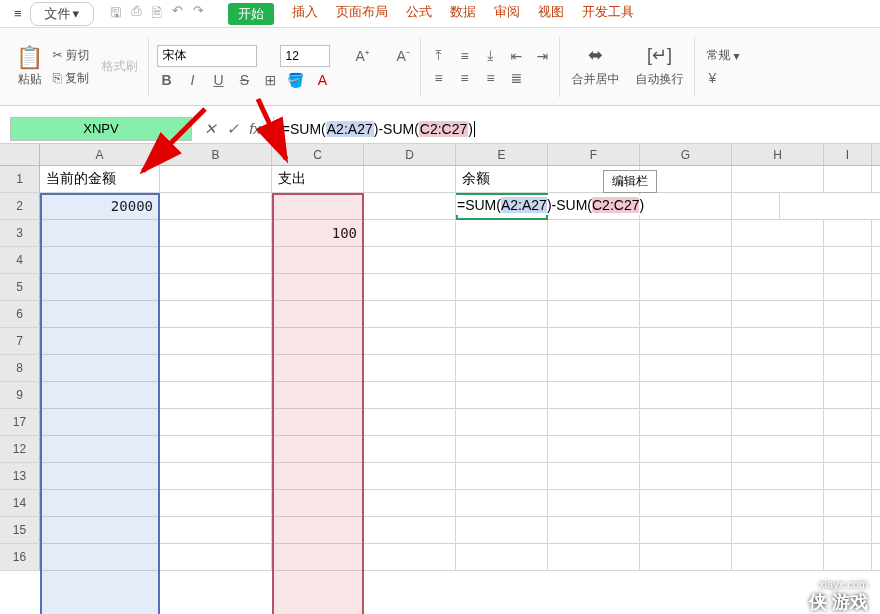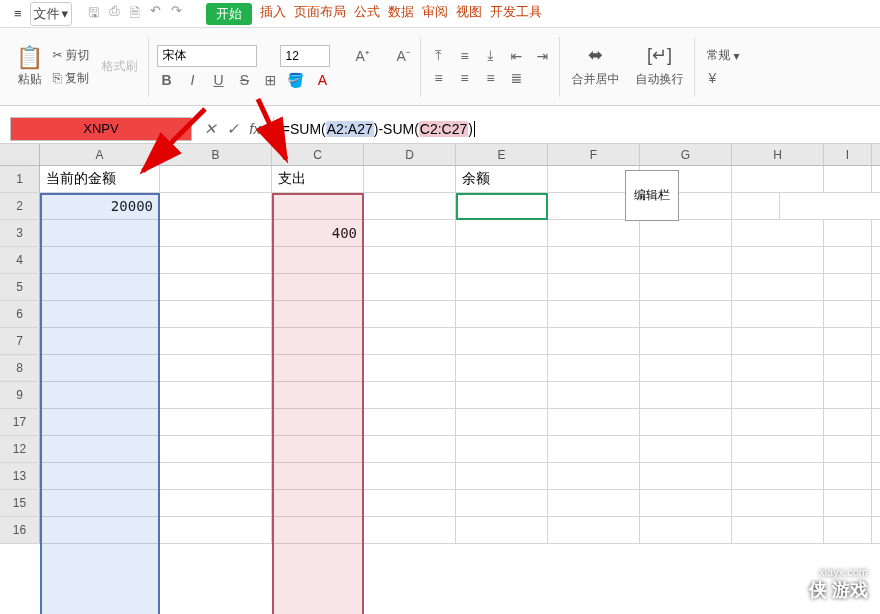--- a/index.html
+++ b/index.html
@@ -1,49 +1,49 @@
 <!DOCTYPE html>
 <html><head>
 <meta charset="utf-8">
 <style>
 * { margin: 0; padding: 0; box-sizing: border-box; font-family: "Microsoft YaHei", sans-serif; }
 body { background: #fff; width: 880px; height: 614px; overflow: hidden; position: relative; }
 
 .menubar { height: 28px; background: #fff; border-bottom: 1px solid #ddd; display: flex; align-items: center; padding: 0 6px; font-size: 13px; color: #444; }
 .menubar .menu-btn { display: flex; align-items: center; gap: 2px; padding: 2px 8px; cursor: pointer; }
-.menubar .file-btn { border: 1px solid #ccc; border-radius: 3px; padding: 2px 3px; align-items: center; }
+.menubar .file-btn { border: 1px solid #ccc; border-radius: 8px; padding: 2px 14px; align-items: center; }
 .menubar .icon-group { display: flex; gap: 10px; margin-left: 16px; color: #999; }
 .menubar .icon-group span { cursor: pointer; }
-.menubar .tabs { display: flex; gap: 8px; margin-left: 24px; }
+.menubar .tabs { display: flex; gap: 18px; margin-left: 24px; }
 .menubar .tab { cursor: pointer; color: #c2410c; }
 .menubar .tab.active { background: #22b14c; color: #fff; padding: 2px 10px; border-radius: 3px; }
 
 .ribbon { height: 78px; background: #fafafa; border-bottom: 1px solid #d0d0d0; display: flex; align-items: center; padding: 6px 10px; font-size: 12px; color: #555; }
 .rib-sep { width: 1px; height: 60px; background: #ddd; margin: 0 8px; }
 .rib-sub { display: flex; flex-direction: column; gap: 4px; }
 .rib-row { display: flex; align-items: center; gap: 23px; }
 .rib-btn { display: flex; align-items: center; gap: 3px; cursor: pointer; padding: 1px 3px; }
 .rib-btn.disabled { color: #bbb; }
 .paste-big { display: flex; flex-direction: column; align-items: center; padding: 2px 6px; }
 .paste-big .icon { font-size: 22px; color: #3a85d8; }
 .font-select, .size-select { border: 1px solid #c0c0c0; background: #fff; padding: 2px 4px; font-size: 12px; height: 22px; }
 .font-select { width: 100px; }
 .size-select { width: 50px; }
 .fmt-row { display: flex; gap: 8px; }
 .fmt-btn { width: 18px; height: 18px; display: inline-flex; align-items: center; justify-content: center; cursor: pointer; color: #666; font-size: 14px; }
 
 .formula-bar { height: 30px; border-bottom: 1px solid #d0d0d0; display: flex; align-items: center; font-size: 13px; margin-top: 8px; }
-.name-box { width: 182px; height: 24px; border: 1px solid #c0c0c0; background: #ef4444; display: flex; align-items: center; justify-content: center; margin-left: 10px; }
+.name-box { width: 182px; height: 24px; border: 1px solid #c0c0c0; background: #86efac; display: flex; align-items: center; justify-content: center; margin-left: 10px; }
 .formula-ctrls { display: flex; align-items: center; gap: 10px; margin: 0 12px; color: #666; }
 .formula-ctrls span { cursor: pointer; font-size: 15px; font-style: italic; }
 .formula-input { flex: 1; height: 24px; padding: 2px 8px; font-family: Consolas, monospace; font-size: 14px; border-left: 1px solid #d0d0d0; display: flex; align-items: center; }
 .formula-input .rng-a { background: #c9d6ef; border-radius: 2px; padding: 0 1px; }
 .formula-input .rng-c { background: #efc9cf; border-radius: 2px; padding: 0 1px; }
 
-.tooltip-box { position: absolute; left: 625px; top: 170px; background: #fff; border: 1px solid #999; padding: 16px 8px; font-size: 12px; z-index: 10; }
+.tooltip-box { position: absolute; left: 603px; top: 170px; background: #fff; border: 1px solid #999; padding: 2px 8px; font-size: 12px; z-index: 10; }
 
 .sheet { position: relative; }
 .col-headers { display: flex; height: 22px; background: #e8e8e8; border-bottom: 1px solid #bbb; font-size: 12px; color: #555; }
 .corner { width: 40px; border-right: 1px solid #bbb; background: #e8e8e8; }
 .col-h { border-right: 1px solid #ccc; display: flex; align-items: center; justify-content: center; }
 .row { display: flex; height: 27px; border-bottom: 1px solid #d4d4d4; }
 .row-h { width: 40px; background: #e8e8e8; border-right: 1px solid #bbb; display: flex; align-items: center; justify-content: center; font-size: 12px; color: #555; }
 .cell { border-right: 1px solid #d4d4d4; display: flex; align-items: center; padding: 0 6px; font-size: 14px; font-family: SimSun, serif; }
 .cell.num { justify-content: flex-end; font-family: Consolas, monospace; }
 
@@ -60,21 +60,21 @@
 .hl-a { position: absolute; left: 40px; top: 49px; width: 120px; height: 432px; background: rgba(110,150,220,0.18); border: 2px solid #5172b6; pointer-events: none; }
 .hl-c { position: absolute; left: 272px; top: 49px; width: 92px; height: 432px; background: rgba(215,110,130,0.18); border: 2px solid #b65166; pointer-events: none; }
 .active-cell { position: absolute; left: 456px; top: 49px; width: 92px; height: 27px; border: 2px solid #22a05f; pointer-events: none; }
 .cell-edit { position: absolute; left: 456px; top: 51px; font-family: Consolas, monospace; font-size: 14px; background: #fff; padding: 2px 1px; white-space: nowrap; z-index: 5; }
 .cell-edit .rng-a { background: #c9d6ef; border-radius: 2px; }
 .cell-edit .rng-c { background: #efc9cf; border-radius: 2px; }
 
 .arrow { position: absolute; pointer-events: none; }
 .arrow svg { overflow: visible; }
 
-.watermark { position: absolute; right: 12px; bottom: 12px; color: #fff; font-size: 18px; font-weight: bold; text-shadow: 0 0 4px #000; display: flex; flex-direction: column; align-items: flex-end; opacity: 0.85; }
+.watermark { position: absolute; right: 12px; bottom: 0; color: #fff; font-size: 18px; font-weight: bold; text-shadow: 0 0 4px #000; display: flex; flex-direction: column; align-items: flex-end; opacity: 0.85; }
 .watermark .url { font-size: 11px; font-weight: normal; }
 </style>
 </head>
 <body>
 
 <div class="menubar">
   <span class="menu-btn">≡</span>
   <span class="menu-btn file-btn">
       <span>文件</span> 
       <span>▾</span>
@@ -219,21 +219,21 @@
         <div class="cell col-E"></div>
         <div class="cell col-F"></div>
         <div class="cell col-G"></div>
         <div class="cell col-H"></div>
         <div class="cell col-I"></div>
       </div>
       <div class="row">
         <div class="row-h">3</div>
         <div class="cell col-A"></div>
         <div class="cell col-B"></div>
-        <div class="cell col-C num">400</div>
+        <div class="cell col-C num">100</div>
         <div class="cell col-D"></div>
         <div class="cell col-E"></div>
         <div class="cell col-F"></div>
         <div class="cell col-G"></div>
         <div class="cell col-H"></div>
         <div class="cell col-I"></div>
       </div>
       <div class="row">
         <div class="row-h">4</div>
         <div class="cell col-A"></div>
@@ -325,20 +325,32 @@
         <div class="cell col-C"></div>
         <div class="cell col-D"></div>
         <div class="cell col-E"></div>
         <div class="cell col-F"></div>
         <div class="cell col-G"></div>
         <div class="cell col-H"></div>
         <div class="cell col-I"></div>
       </div>
       <div class="row">
         <div class="row-h">13</div>
+        <div class="cell col-A"></div>
+        <div class="cell col-B"></div>
+        <div class="cell col-C"></div>
+        <div class="cell col-D"></div>
+        <div class="cell col-E"></div>
+        <div class="cell col-F"></div>
+        <div class="cell col-G"></div>
+        <div class="cell col-H"></div>
+        <div class="cell col-I"></div>
+      </div>
+      <div class="row">
+        <div class="row-h">14</div>
         <div class="cell col-A"></div>
         <div class="cell col-B"></div>
         <div class="cell col-C"></div>
         <div class="cell col-D"></div>
         <div class="cell col-E"></div>
         <div class="cell col-F"></div>
         <div class="cell col-G"></div>
         <div class="cell col-H"></div>
         <div class="cell col-I"></div>
       </div>
@@ -364,20 +376,23 @@
         <div class="cell col-F"></div>
         <div class="cell col-G"></div>
         <div class="cell col-H"></div>
         <div class="cell col-I"></div>
       </div>
     </div>
 
   <div class="hl-a"></div>
   <div class="hl-c"></div>
   <div class="active-cell"></div>
+  <div class="cell-edit">
+    <span>=SUM(</span><span class="rng-a">A2:A27</span><span>)-SUM(</span><span class="rng-c">C2:C27</span><span>)</span>
+  </div>
 
   <div class="arrow" style="left:135px; top:-35px;">
     <svg width="80" height="70">
         <defs>
           <marker id="ah1" markerWidth="10" markerHeight="10" refX="8" refY="3" orient="auto">
             <path d="M0,0 L0,6 L9,3 z" fill="#e00000"></path>
           </marker>
         </defs>
         <line x1="70" y1="0" x2="8" y2="62" stroke="#e00000" stroke-width="5" marker-end="url(#ah1)"></line>
       </svg>

